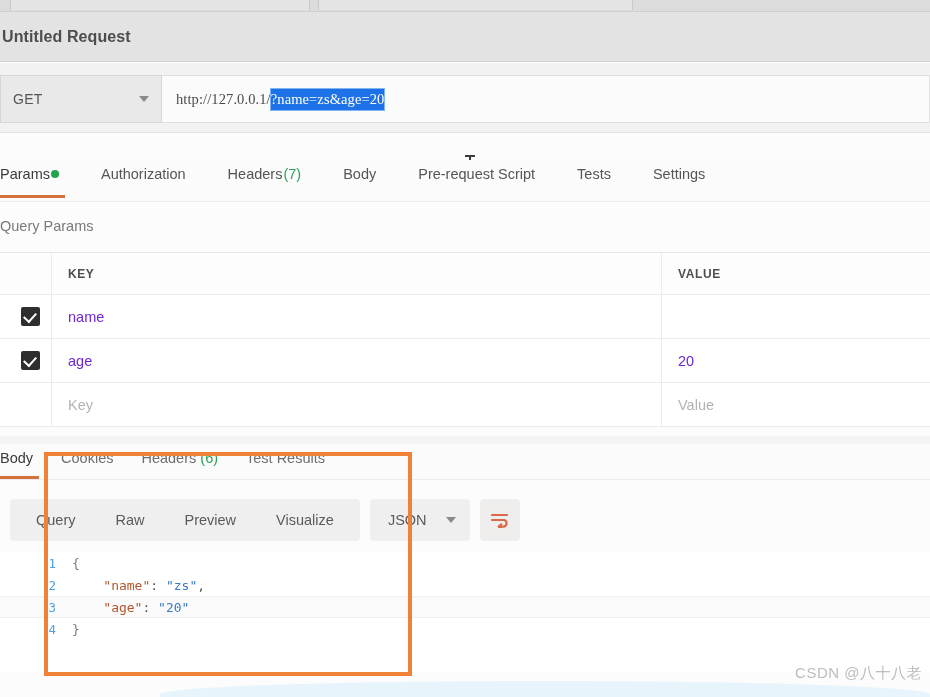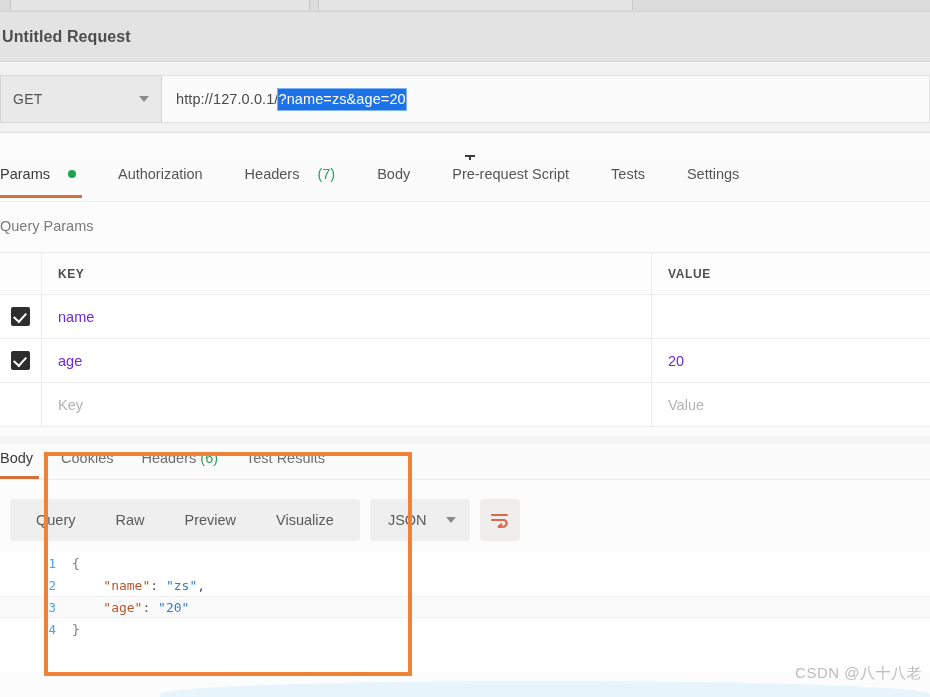--- a/index.html
+++ b/index.html
@@ -50,21 +50,21 @@
   .caret-down {
     width: 0; height: 0;
     border-left: 5px solid transparent; border-right: 5px solid transparent;
     border-top: 6px solid #8a8a8a;
   }
   .url-box {
     position: absolute; left: 162px; top: 12px; width: 768px; height: 48px;
     background: #fbfbfb; border: 1px solid #e0e0e0; border-left: none;
     display: flex; align-items: center; padding-left: 14px;
   }
-  .url-text { font-size: 14.5px; color: #4a4a4a; white-space: pre; letter-spacing: .1px; }
+  .url-text { font-size: 14.5px; color: #4a4a4a; white-space: pre; letter-spacing: .1px; font-family: Liberation Serif, serif; }
   .url-sel {
     background: #1e72e8; color: #ffffff; padding: 2px 0 3px 0;
     box-shadow: 0 0 0 1px #7fb4f5;
   }
   .ibeam {
     position: absolute; left: 465px; top: 92px; width: 10px; height: 24px;
   }
   .ibeam::before, .ibeam::after {
     content:''; position:absolute; left:0; width:10px; height:1.6px; background:#3b3b3b;
   }
@@ -75,42 +75,42 @@
 
   
   .req-tabs {
     position: absolute; left: 0; top: 160px; width: 930px; height: 42px;
     background: #fbfbfb;
     display: flex; align-items: flex-start;
   }
   .req-tab {
     position: relative; font-size: 14.5px; color: #555;
     padding: 6px 0 16px 0; margin-right: 42px; white-space: nowrap;
-    display: flex; align-items: center; gap: 18px;
+    display: flex; align-items: center; gap: 1px;
   }
   .req-tab:first-child { margin-left: 0; }
   .req-tab.active { color: #3a3a3a; }
   .req-tab.active::after {
     content:''; position:absolute; left:-6px; right:-6px; bottom: 0; height: 3px;
     background: #d4703a;
   }
   .dot-green { width: 8px; height: 8px; border-radius: 50%; background: #1ea64d; display:inline-block; }
   .count-green { color: #2fa05a; }
   .req-tabs-underline { position:absolute; left:0; top:201px; width:930px; height:1px; background:#ececec; }
 
   
   .qp-label {
     position: absolute; left: 0; top: 218px;
     font-size: 14.5px; color: #7a7a7a;
   }
   .params-table {
     position: absolute; left: 0; top: 252px; width: 930px;
     border-top: 1px solid #e8e8e8;
   }
-  .ptr { display: flex; height: 44px; border-bottom: 1px solid #ececec; background: #fff; }
+  .ptr { display: flex; height: 44px; border-bottom: 1px solid #ececec; background: #fff; padding-left: 10px; }
   .ptr.head { height: 42px; background: #fdfdfd; }
   .pc-check {
     width: 42px; flex: 0 0 42px; border-right: 1px solid #ececec;
     display: flex; align-items: center; justify-content: center;
   }
   .pc-key {
     flex: 0 0 610px; width: 610px; border-right: 1px solid #ececec;
     display: flex; align-items: center; padding-left: 16px;
   }
   .pc-val { flex: 1; display: flex; align-items: center; padding-left: 16px; }

